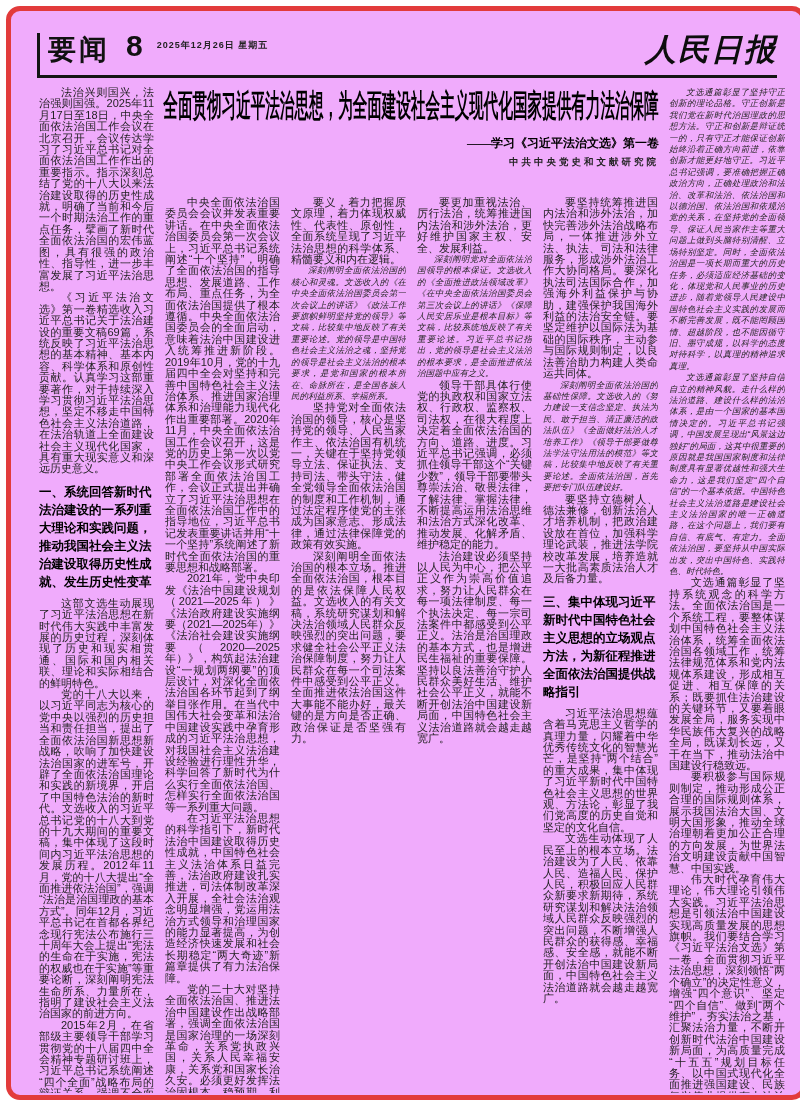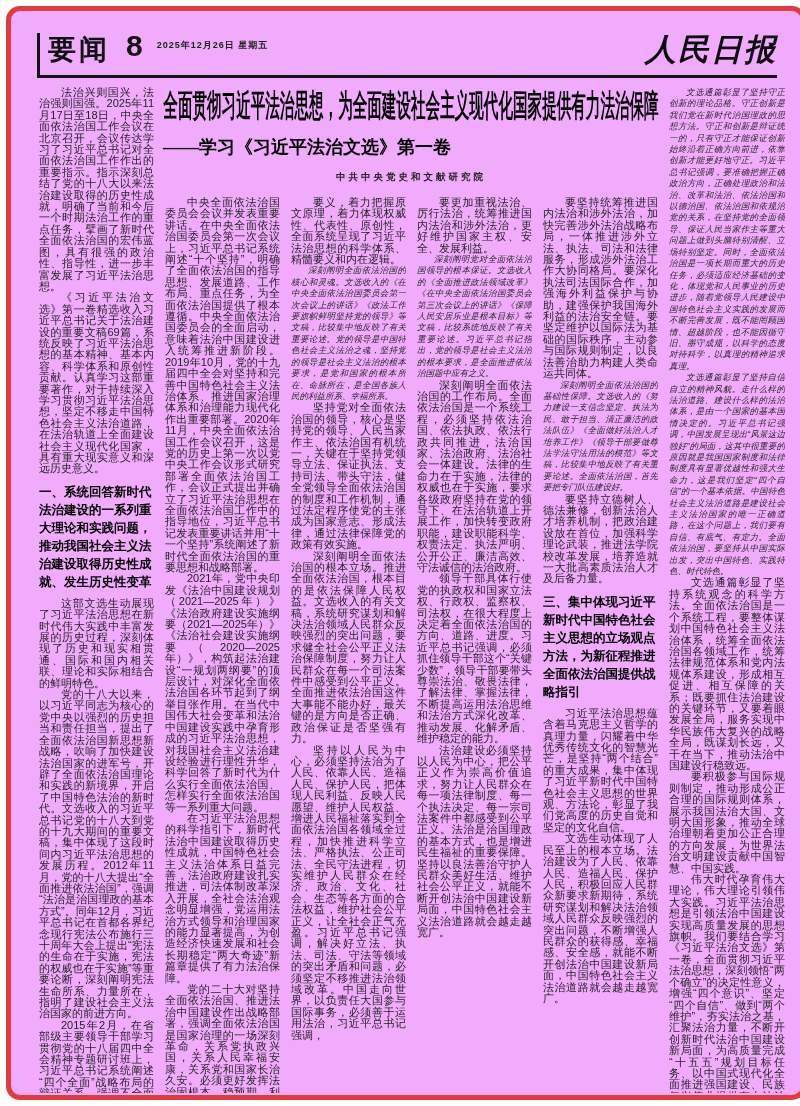--- a/index.html
+++ b/index.html
@@ -20,24 +20,24 @@
   .masthead { position:absolute; right:0; top:2px; font-size:31px; font-weight:900;
               font-style:italic; font-family:"Liberation Serif", serif; color:#0d0d0d; letter-spacing:2px; }
   .rule { position:absolute; left:26px; right:24px; top:64px; height:2.5px; background:#141414; }
 
   
   .headline-block { position:absolute; left:152px; top:74px; width:496px; height:106px; }
   .h1wrap { position:relative; height:44px;text-align:center; }
   .h1txt { position:absolute; left:50%; top:0; transform:translateX(-50%) scaleX(0.47);
            transform-origin:center top; white-space:nowrap; font-size:31px; font-weight:900;
            color:#000; font-family:"Liberation Serif", serif; }
-  .subtitle { text-align:left; font-size:18px; font-weight:bold; color:#000; margin-top:6px;
+  .subtitle { text-align:right; font-size:12px; font-weight:bold; color:#000; margin-top:6px;
               font-family:"Liberation Serif", serif; }
-  .byline { text-align:center; font-size:9.5px; font-weight:bold; letter-spacing:3px;
-            color:#222; margin-top:12px; }
+  .byline { text-align:right; font-size:9.5px; font-weight:bold; letter-spacing:3px;
+            color:#222; margin-top:4px; }
 
   
   .col { position:absolute; width:115px; overflow:hidden; text-align:justify; }
   .col-full { top:76px;  height:1006px; }
   .col-body { top:186px; height:896px; }
   .c1 { left:28px; }  .c2 { left:154px; } .c3 { left:280px; }
   .c4 { left:406px; } .c5 { left:532px; } .c6 { left:658px; width:116px; }
 
   .blk-p { font-size:11px; line-height:11.4px; color:#1e1e1e; text-indent:2em; }
   .blk-k { font-size:8.5px; line-height:11.4px; color:#262626; text-indent:2em;
@@ -86,26 +86,24 @@
         <div class="blk-p">在习近平法治思想的科学指引下，新时代法治中国建设取得历史性成就，中国特色社会主义法治体系日益完善，法治政府建设扎实推进，司法体制改革深入开展，全社会法治观念明显增强，党运用法治方式领导和治理国家的能力显著提高，为创造经济快速发展和社会长期稳定“两大奇迹”新篇章提供了有力法治保障。</div>
         <div class="blk-p">党的二十大对坚持全面依法治国、推进法治中国建设作出战略部署，强调全面依法治国是国家治理的一场深刻革命，关系党执政兴国，关系人民幸福安康，关系党和国家长治久安。必须更好发挥法治固根本、稳预期、利长远的保障作用，在法治轨道上全面建设社会主义现代化国家。</div>
         <div class="blk-h">二、不断深化对社会主义法治建设和人类法治文明发展的规律性认识，形成内涵丰富、论述深刻、逻辑严密、系统完备的理论体系</div>
         <div class="blk-p">习近平法治思想是马克思主义法治理论中国化时代化的最新成果，是中国特色社会主义法治理论的重大创新发展，是习近平新时代中国特色社会主义思想的重要组成部分，是新时代全面依法治国的根本遵循和行动指南。文选紧紧围绕习近平法治思想“十一个坚持”的核心</div>
       </div>
     <div class="col col-body c3">
         <div class="blk-p">要义，着力把握原文原理，着力体现权威性、代表性、原创性，全面系统呈现了习近平法治思想的科学体系、精髓要义和内在逻辑。</div>
         <div class="blk-k">深刻阐明全面依法治国的核心和灵魂。文选收入的《在中央全面依法治国委员会第一次会议上的讲话》《政法工作要旗帜鲜明坚持党的领导》等文稿，比较集中地反映了有关重要论述。党的领导是中国特色社会主义法治之魂，坚持党的领导是社会主义法治的根本要求，是党和国家的根本所在、命脉所在，是全国各族人民的利益所系、幸福所系。</div>
         <div class="blk-p">坚持党对全面依法治国的领导，核心是坚持党的领导、人民当家作主、依法治国有机统一，关键在于坚持党领导立法、保证执法、支持司法、带头守法，健全党领导全面依法治国的制度和工作机制，通过法定程序使党的主张成为国家意志、形成法律，通过法律保障党的政策有效实施。</div>
         <div class="blk-p">深刻阐明全面依法治国的根本立场。推进全面依法治国，根本目的是依法保障人民权益。文选收入的有关文稿，系统研究谋划和解决法治领域人民群众反映强烈的突出问题，要求健全社会公平正义法治保障制度，努力让人民群众在每一个司法案件中感受到公平正义。全面推进依法治国这件大事能不能办好，最关键的是方向是否正确、政治保证是否坚强有力。</div>
-        <div class="blk-p">坚持以人民为中心，必须坚持法治为了人民、依靠人民、造福人民、保护人民，把体现人民利益、反映人民愿望、维护人民权益、增进人民福祉落实到全面依法治国各领域全过程，加快推进科学立法、严格执法、公正司法、全民守法进程，切实维护人民群众在经济、政治、文化、社会、生态等各方面的合法权益，维护社会公平正义，让全社会正气充盈。习近平总书记强调，解决好立法、执法、司法、守法等领域的突出矛盾和问题，必须坚定不移推进法治领域改革。中国走向世界，以负责任大国参与国际事务，必须善于运用法治，习近平总书记强调，</div>
       </div>
     <div class="col col-body c4">
         <div class="blk-p">要更加重视法治、厉行法治，统筹推进国内法治和涉外法治，更好维护国家主权、安全、发展利益。</div>
         <div class="blk-k">深刻阐明党对全面依法治国领导的根本保证。文选收入的《全面推进政法领域改革》《在中央全面依法治国委员会第三次会议上的讲话》《保障人民安居乐业是根本目标》等文稿，比较系统地反映了有关重要论述。习近平总书记指出，党的领导是社会主义法治的根本要求，是全面推进依法治国题中应有之义。</div>
-        <div class="blk-p">深刻阐明全面依法治国的工作布局。全面依法治国是一个系统工程，必须坚持依法治国、依法执政、依法行政共同推进，法治国家、法治政府、法治社会一体建设。法律的生命力在于实施，法律的权威也在于实施，要求各级政府坚持在党的领导下、在法治轨道上开展工作，加快转变政府职能，建设职能科学、权责法定、执法严明、公开公正、廉洁高效、守法诚信的法治政府。</div>
         <div class="blk-p">领导干部具体行使党的执政权和国家立法权、行政权、监察权、司法权，在很大程度上决定着全面依法治国的方向、道路、进度。习近平总书记强调，必须抓住领导干部这个“关键少数”，领导干部要带头尊崇法治、敬畏法律，了解法律、掌握法律，不断提高运用法治思维和法治方式深化改革、推动发展、化解矛盾、维护稳定的能力。</div>
         <div class="blk-p">法治建设必须坚持以人民为中心，把公平正义作为崇高价值追求，努力让人民群众在每一项法律制度、每一个执法决定、每一宗司法案件中都感受到公平正义。法治是治国理政的基本方式，也是增进民生福祉的重要保障。坚持以良法善治守护人民群众美好生活、维护社会公平正义，就能不断开创法治中国建设新局面，中国特色社会主义法治道路就会越走越宽广。</div>
       </div>
     <div class="col col-body c5">
         <div class="blk-p">要坚持统筹推进国内法治和涉外法治，加快完善涉外法治战略布局，一体推进涉外立法、执法、司法和法律服务，形成涉外法治工作大协同格局。要深化执法司法国际合作，加强海外利益保护与协助，建强保护我国海外利益的法治安全链。要坚定维护以国际法为基础的国际秩序，主动参与国际规则制定，以良法善治助力构建人类命运共同体。</div>
         <div class="blk-k">深刻阐明全面依法治国的基础性保障。文选收入的《努力建设一支信念坚定、执法为民、敢于担当、清正廉洁的政法队伍》《全面做好法治人才培养工作》《领导干部要做尊法学法守法用法的模范》等文稿，比较集中地反映了有关重要论述。全面依法治国，首先要把专门队伍建设好。</div>
         <div class="blk-p">要坚持立德树人、德法兼修，创新法治人才培养机制，把政治建设放在首位，加强科学理论武装，推进法学院校改革发展，培养造就一大批高素质法治人才及后备力量。</div>
         <div class="blk-h">三、集中体现习近平新时代中国特色社会主义思想的立场观点方法，为新征程推进全面依法治国提供战略指引</div>
         <div class="blk-p">习近平法治思想蕴含着马克思主义哲学的真理力量，闪耀着中华优秀传统文化的智慧光芒，是坚持“两个结合”的重大成果，集中体现了习近平新时代中国特色社会主义思想的世界观、方法论，彰显了我们党高度的历史自觉和坚定的文化自信。</div>
         <div class="blk-p">文选生动体现了人民至上的根本立场。法治建设为了人民、依靠人民、造福人民、保护人民，积极回应人民群众新要求新期待，系统研究谋划和解决法治领域人民群众反映强烈的突出问题，不断增强人民群众的获得感、幸福感、安全感，就能不断开创法治中国建设新局面，中国特色社会主义法治道路就会越走越宽广。</div>

